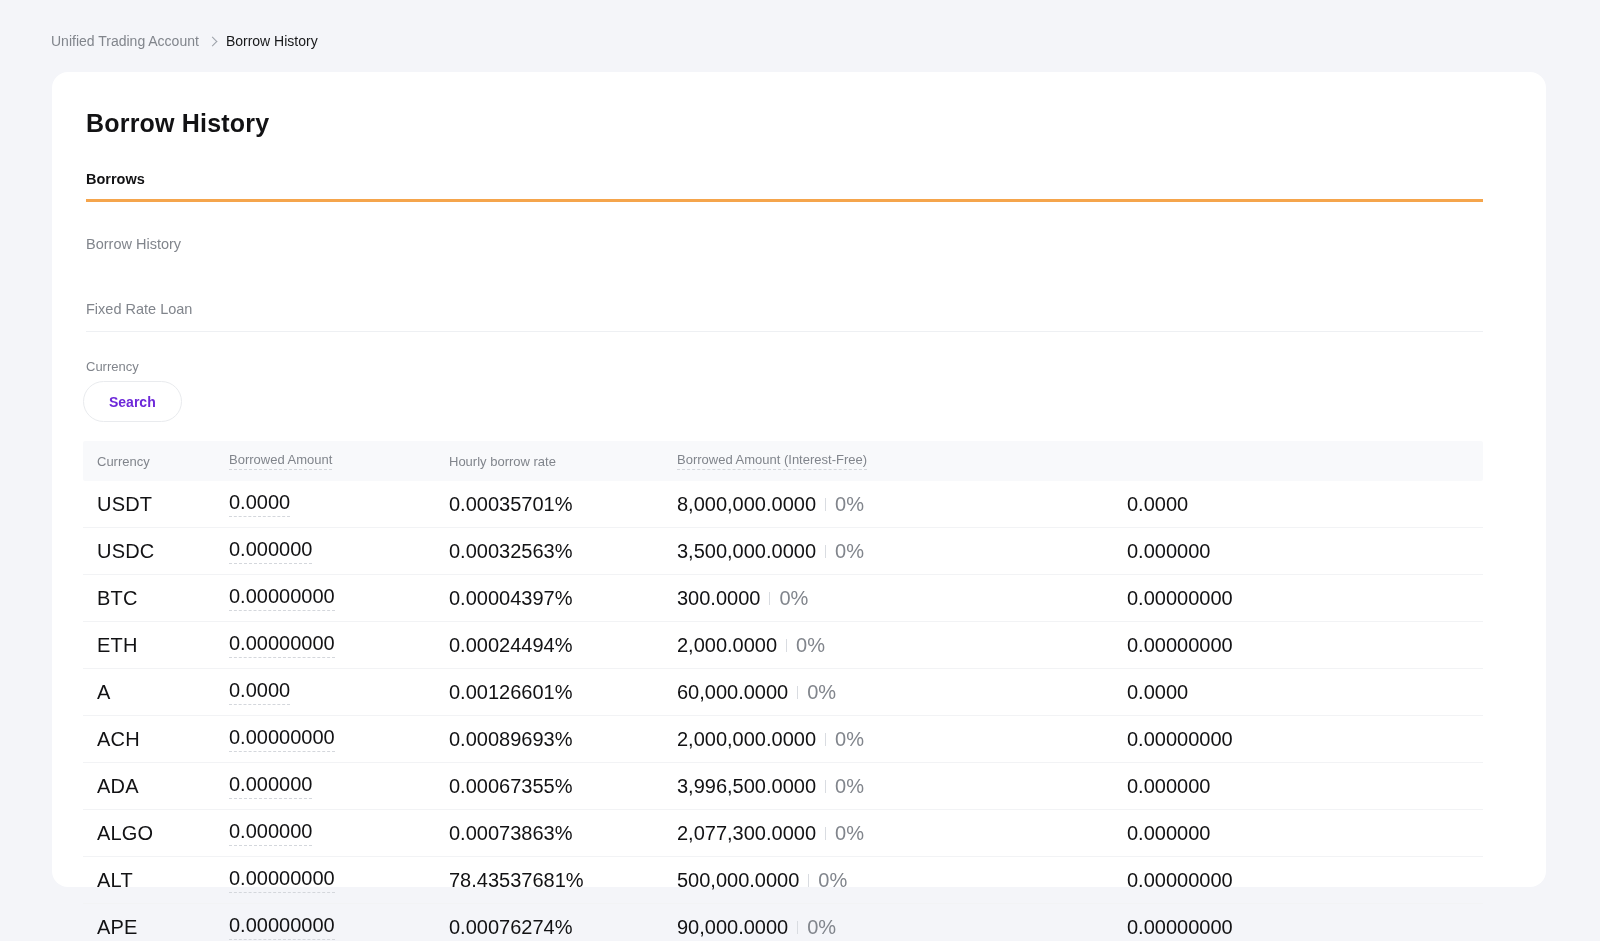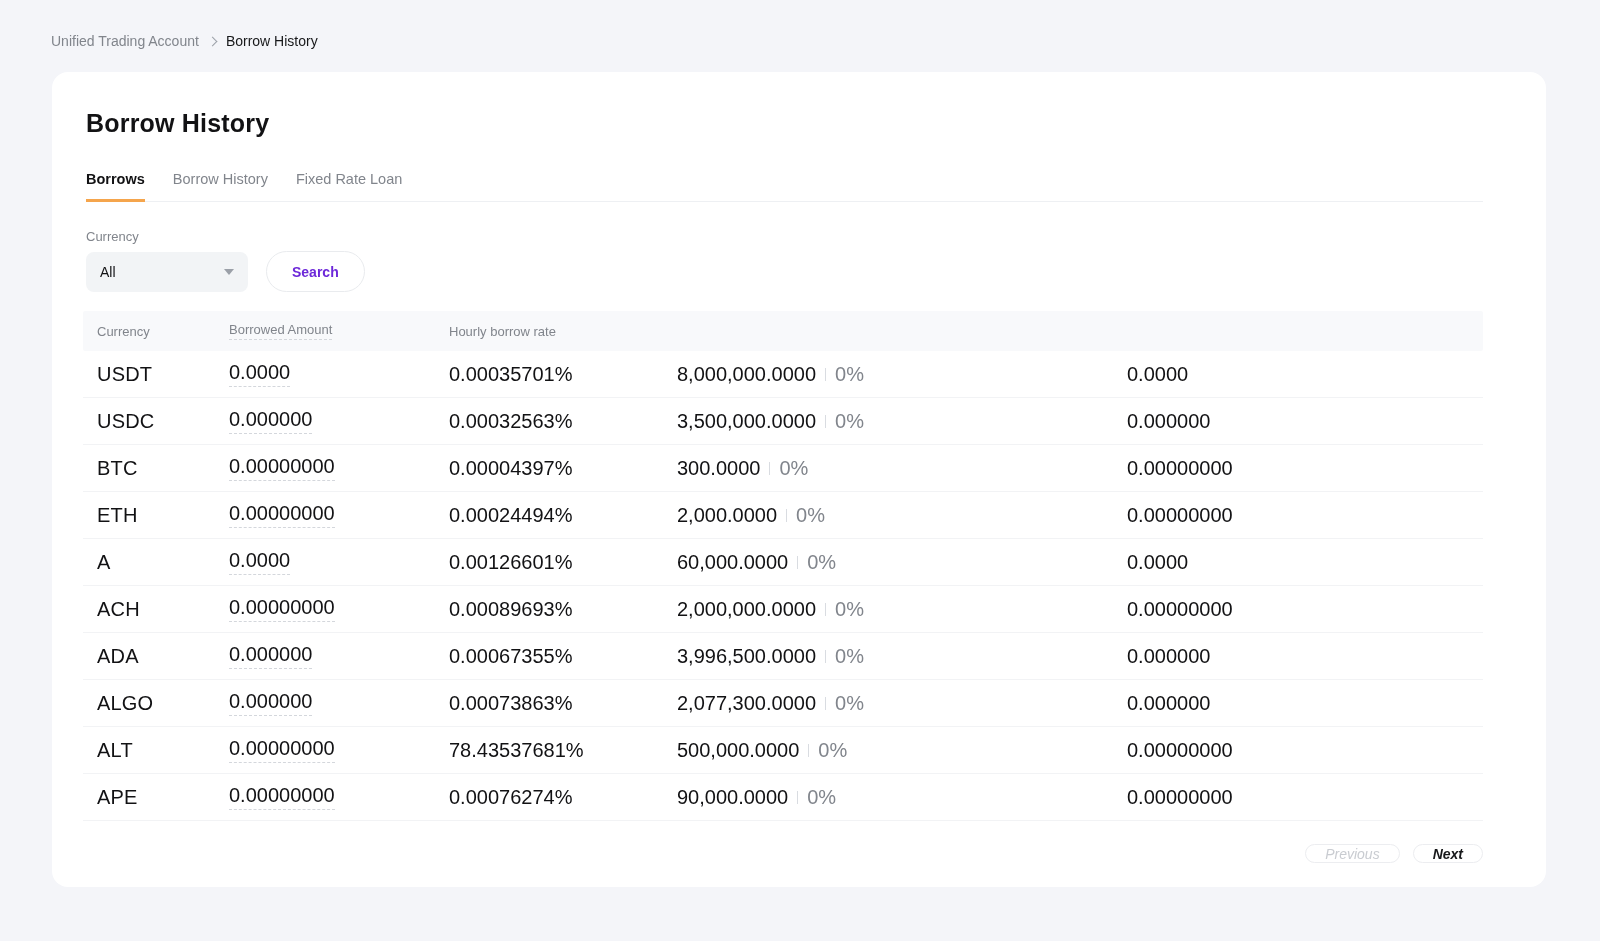--- a/index.html
+++ b/index.html
@@ -23,21 +23,21 @@
     border-right: 1.5px solid #9ba0a8; border-top: 1.5px solid #9ba0a8;
     transform: rotate(45deg); margin-top: 1px;
   }
   
   .card {
     width: 1494px; margin: 29px 0 0 52px; background: #ffffff;
     border-radius: 16px; padding: 25px 63px 40px 31px; height: 815px;
   }
   .page-title { font-size: 25px; font-weight: 700; color: #121214; margin: 12px 0 0 3px; letter-spacing: .2px; }
   
-  .tabs { display: flex; gap: 28px; margin: 26px 0 0 3px; border-bottom: 1px solid #eef0f3; }
+  .tabs { display: flex; gap: 28px; margin: 26px 0 0 3px; border-bottom: 1px solid #eef0f3; flex-direction: column; }
   .tab {
     font-size: 14.5px; color: #81858c; padding: 6px 0 12px 0; cursor: pointer;
     border-bottom: 3px solid transparent; position: relative; top: 1px;
   }
   .tab.active { color: #121214; font-weight: 700; border-bottom-color: var(--accent); }
   
   .filter-label { font-size: 13px; color: #81858c; margin: 27px 0 0 3px; }
   .filter-row { display: flex; align-items: center; gap: 18px; margin-top: 7px; }
   .select {
     width: 162px; height: 40px; background: #f2f4f6; border-radius: 8px;
@@ -95,37 +95,36 @@
   <h1 class="page-title">Borrow History</h1>
 
   <div class="tabs">
     <div class="tab active">Borrows</div>
     <div class="tab">Borrow History</div>
     <div class="tab">Fixed Rate Loan</div>
   </div>
 
   <div class="filter-label">Currency</div>
   <div class="filter-row">
-    <div class="select">
-      <span class="select-value">All</span>
-      <span class="caret"></span>
-    </div>
     <button class="search-btn">Search</button>
   </div>
 
   <div class="table">
     <div class="thead">
       <div class="th">
         <span class="th-plain">Currency</span>
       </div>
       <div class="th">
         <span class="th-dotted">Borrowed Amount</span>
       </div>
       <div class="th">
         <span class="th-plain">Hourly borrow rate</span>
+      </div>
+      <div class="th">
+        <span class="th-dotted">Borrowed Amount (Interest-Free)</span>
       </div>
     </div>
 
     <div id="tbody">
       <div class="trow">
         <div class="cell-currency">USDT</div>
         <div>
           <span class="dotted-val">0.0000</span>
         </div>
         <div>0.00035701%</div>

